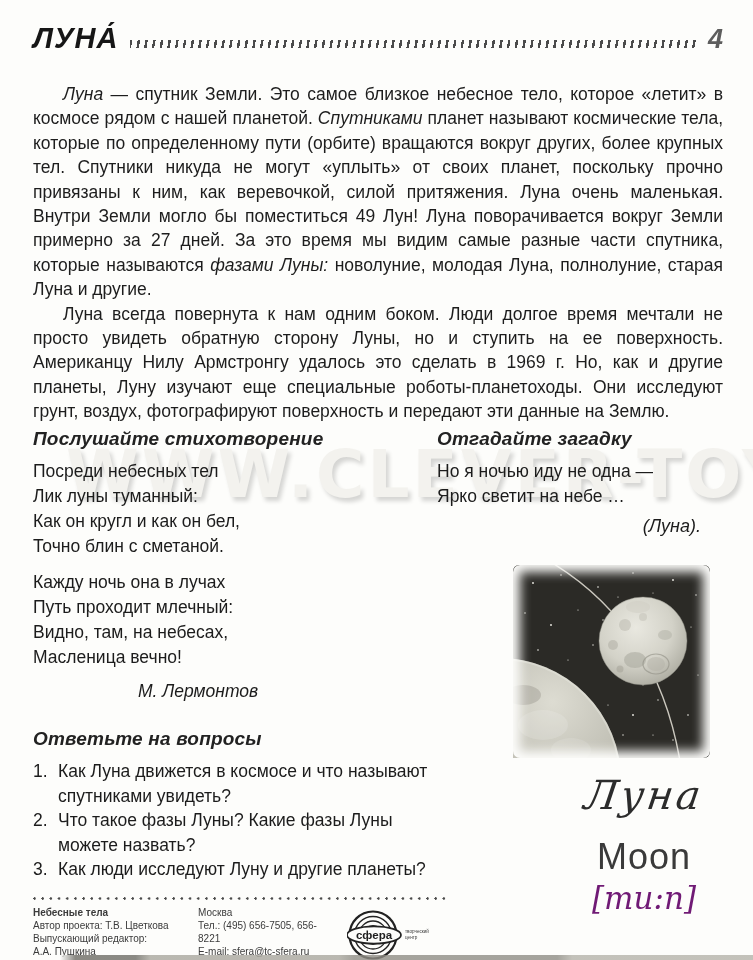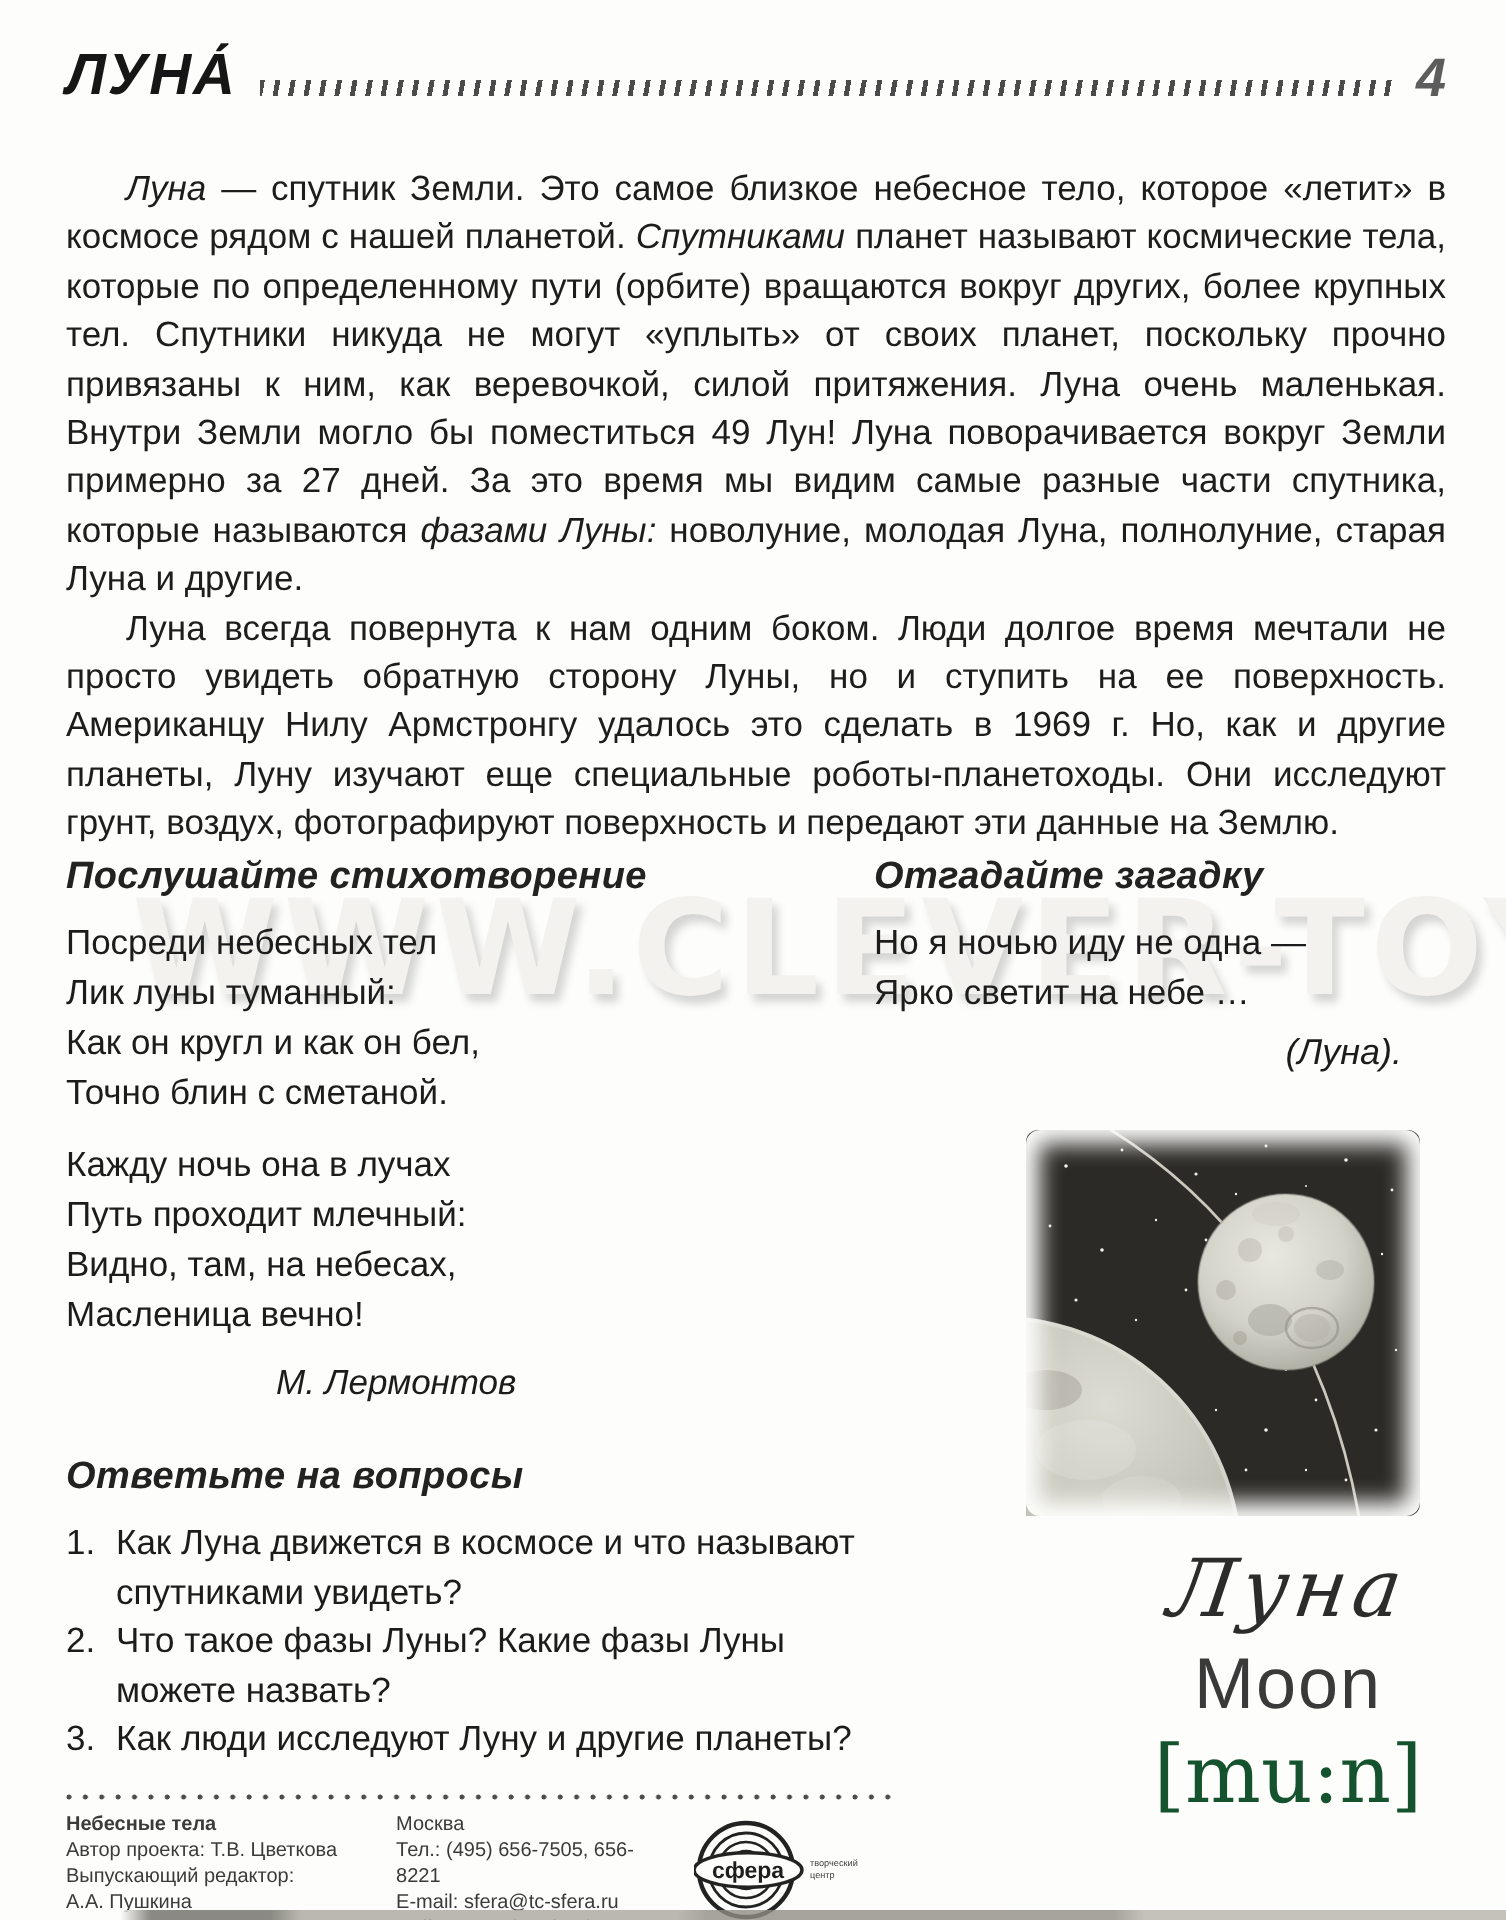--- a/index.html
+++ b/index.html
@@ -48,22 +48,22 @@
 
   
   .figure { position:relative; width:197px; height:193px; margin:28px 0 0 76px; }
   .figure svg { display:block; }
   .vignette { position:absolute; inset:0; border-radius:7px;
     box-shadow: inset 0 0 11px 7px #fdfdfb; pointer-events:none; }
 
   .moon-labels { margin:14px 0 0 118px; width:178px; text-align:center; }
   .label-ru { font-family:"DejaVu Serif", serif; font-style:italic; font-size:40px;
     letter-spacing:3px; color:#2c2c2c; transform:skewX(-8deg); }
-  .label-en { font-size:36px; color:#3a3a3a; margin-top:3px; letter-spacing:1px; }
-  .label-tr { font-family:"DejaVu Serif", serif; font-size:40px; color:#14532d; margin-top:2px; }
+  .label-en { font-size:36px; color:#3a3a3a; margin-top:18px; letter-spacing:1px; }
+  .label-tr { font-family:"DejaVu Serif", serif; font-size:31px; color:#701a75; margin-top:2px;font-style:italic; }
 
   
   .imprint { margin-top:15px; width:414px; }
   .imprint-rule { height:3px; margin-bottom:6px;
     background-image:radial-gradient(circle at 1.5px 1.5px, #4c4c4c 1.1px, transparent 1.4px);
     background-size:8.2px 3px; background-repeat:repeat-x; }
   .imprint-cols { display:flex; gap:13px; font-size:10px; line-height:13.2px; color:#3b3b3b; }
   .imprint-col1 { width:170px; }
   .imprint-col2 { width:152px; }
   .imprint-title { font-weight:bold; }

